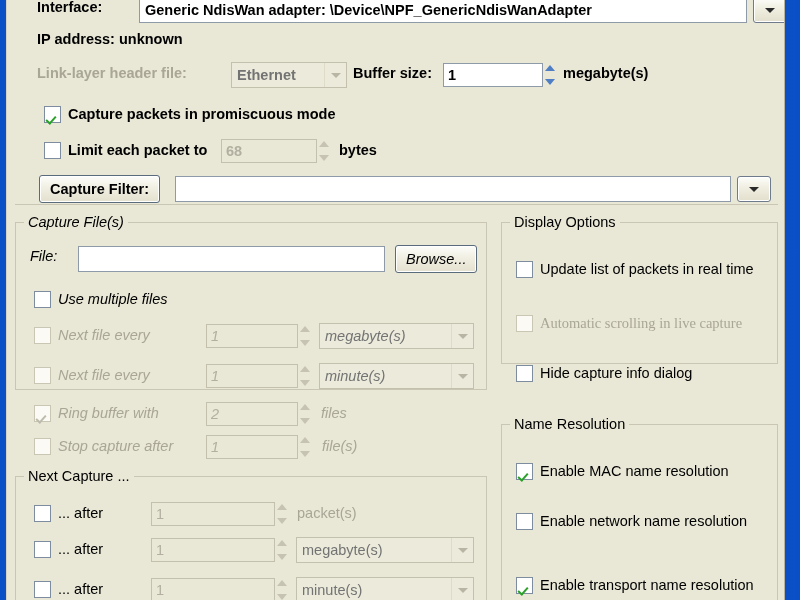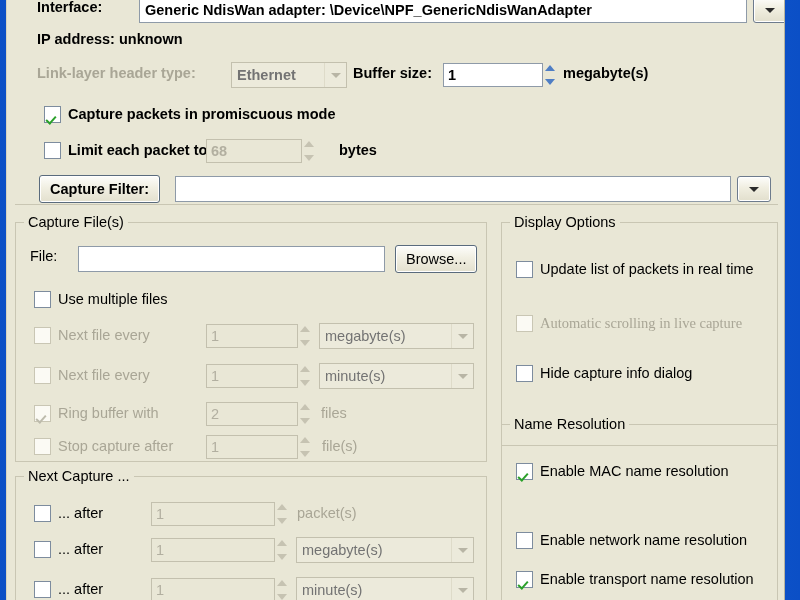--- a/index.html
+++ b/index.html
@@ -195,21 +195,21 @@
           <div class="dropbtn">
             <span class="caret"></span>
           </div>
         </div>
 
         <div class="row" style="left:22px; top:32px;">
           <span class="lbl">IP address: unknown</span>
         </div>
 
         <div class="row" style="left:22px; top:66px;">
-          <span class="lbl dis">Link-layer header type:</span>
+          <span class="lbl dis">Link-layer header file:</span>
         </div>
         <div class="row" style="left:216px; top:62px;">
           <div class="combo dis" style="width:116px;">
             <div class="ctext">Ethernet</div>
             <div class="carrow">
               <span class="caret dis"></span>
             </div>
           </div>
         </div>
         <div class="row" style="left:338px; top:66px;">
@@ -228,21 +228,21 @@
 
         <div class="row cbl" style="left:29px; top:106px;">
           <span class="cb checked"></span>
           <span class="lbl">Capture packets in promiscuous mode</span>
         </div>
 
         <div class="row cbl" style="left:29px; top:142px;">
           <span class="cb"></span>
           <span class="lbl">Limit each packet to</span>
         </div>
-        <div class="row" style="left:191px; top:139px;">
+        <div class="row" style="left:206px; top:139px;">
           <div class="tbox dis" style="width:96px;">68</div>
           <div class="spin dis">
             <span class="up"></span>
             <span class="dn"></span>
           </div>
         </div>
         <div class="row" style="left:324px; top:143px;">
           <span class="lbl">bytes</span>
         </div>
 
@@ -252,21 +252,21 @@
         <div class="row" style="left:160px; top:176px;">
           <div class="tbox" style="width:556px; height:26px;"></div>
         </div>
         <div class="row" style="left:722px; top:176px;">
           <div class="dropbtn">
             <span class="caret"></span>
           </div>
         </div>
       </div>
 
-      <div class="group" style="left:8px; top:222px; width:472px; height:240px;">
+      <div class="group" style="left:8px; top:222px; width:472px; height:168px;font-style:italic;">
         <span class="gtitle">Capture File(s)</span>
 
         <div class="gl" style="left:14px; top:26px;">
           <span class="lbl">File:</span>
         </div>
         <div class="gl" style="left:62px; top:23px;">
           <div class="tbox" style="width:307px; height:26px;"></div>
         </div>
         <div class="gl" style="left:379px; top:22px;">
           <div class="btn">Browse...</div>
@@ -400,21 +400,21 @@
         <div class="gl" style="left:280px; top:100px;">
           <div class="combo dis" style="width:178px;">
             <div class="ctext">minute(s)</div>
             <div class="carrow">
               <span class="caret dis"></span>
             </div>
           </div>
         </div>
       </div>
 
-      <div class="group" style="left:494px; top:222px; width:277px; height:224px;">
+      <div class="group" style="left:494px; top:222px; width:277px; height:142px;">
         <span class="gtitle">Display Options</span>
 
         <div class="gl cbl" style="left:14px; top:38px;">
           <span class="cb"></span>
           <span class="lbl">Update list of packets in real time</span>
         </div>
         <div class="gl cbl" style="left:14px; top:92px;font-family:Liberation Serif, serif;">
           <span class="cb dis"></span>
           <span class="lbl dis">Automatic scrolling in live capture</span>
         </div>
@@ -424,25 +424,25 @@
         </div>
       </div>
 
       <div class="group" style="left:494px; top:424px; width:277px; height:182px;">
         <span class="gtitle">Name Resolution</span>
 
         <div class="gl cbl" style="left:14px; top:38px;">
           <span class="cb checked"></span>
           <span class="lbl">Enable MAC name resolution</span>
         </div>
-        <div class="gl cbl" style="left:14px; top:107px;">
+        <div class="gl cbl" style="left:14px; top:88px;">
           <span class="cb"></span>
           <span class="lbl">Enable network name resolution</span>
         </div>
-        <div class="gl cbl" style="left:14px; top:146px;">
+        <div class="gl cbl" style="left:14px; top:152px;">
           <span class="cb checked"></span>
           <span class="lbl">Enable transport name resolution</span>
         </div>
       </div>
 
     </div>
   </div>
 </div>
 
 </body></html>

